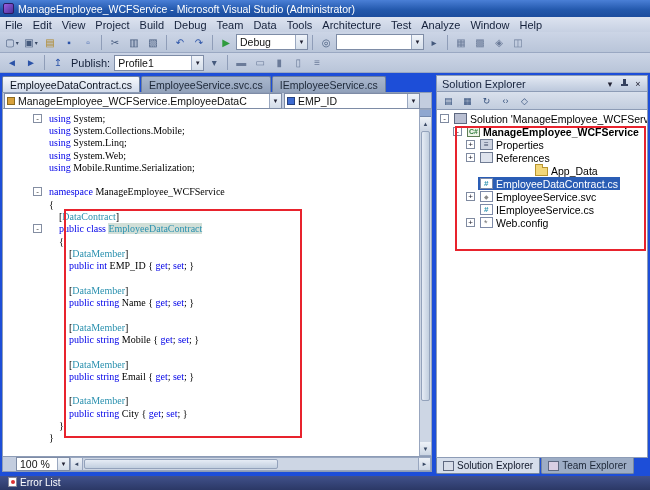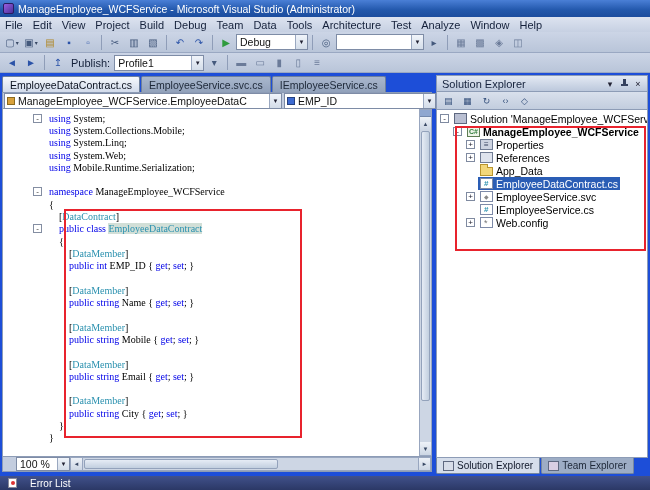--- a/index.html
+++ b/index.html
@@ -29,21 +29,21 @@
 
 
 .tabstrip{position:absolute;left:2px;top:75px;width:430px;height:17px;display:flex;align-items:flex-end;gap:1px}
 .dtab{height:16px;padding:0 7px;display:flex;align-items:center;font-size:10.5px;border:1px solid #6e809c;border-bottom:none;border-radius:2px 2px 0 0;white-space:nowrap}
 .dtab.active{background:linear-gradient(#f5f8fc,#d2dbeb);color:#0c1220}
 .dtab.inactive{background:linear-gradient(#a9b7cd,#92a2bb);color:#1d2838}
 
 
 .navbar{position:absolute;left:2px;top:92px;width:430px;height:17px;background:#c3cddf;border:1px solid #8d9cb6;display:flex;align-items:center;gap:2px;padding:0 1px}
 .nav-types{width:278px}
-.nav-members{width:152px}
+.nav-members{width:136px}
 .nav-ico{width:8px;height:8px;background:#d8a13c;border:1px solid #8a6a20;margin-left:2px;flex:none}
 .nav-ico.mem{background:#3c6ad1;border-color:#24407e}
 
 
 .code-wrap{position:absolute;left:2px;top:109px;width:417px;height:347px;background:#fff;border-left:1px solid #8d9cb6;overflow:hidden;padding-top:3px}
 .code-line{height:12.3px;display:flex;align-items:center}
 .margin-col{width:30px;flex:none}
 .fold-col{width:16px;flex:none;display:flex;align-items:center}
 .fold-box{width:9px;height:9px;border:1px solid #848ea2;background:#fff;font-size:8px;line-height:7px;text-align:center;color:#333}
 .code-text{white-space:pre;font-family:Liberation Serif, serif;font-size:10px}
@@ -105,21 +105,21 @@
 .btabs{position:absolute;left:436px;top:458px;width:212px;height:17px;display:flex;gap:1px;align-items:flex-start}
 .btab{height:16px;padding:0 6px;display:flex;align-items:center;gap:3px;font-size:10px;border:1px solid #76879f;border-top:none;border-radius:0 0 2px 2px;white-space:nowrap}
 .btab.active{background:#d6deeb;color:#10182a}
 .btab.inactive{background:#9dadc5;color:#1d2838}
 .bti{width:11px;height:10px;border:1px solid #5e6880;flex:none}
 .solution-explorer-tab-icon{background:#d7dde9}
 .team-explorer-tab-icon{background:#d9cfe4}
 
 
 .statusbar{position:absolute;left:0;top:476px;width:650px;height:14px;background:linear-gradient(#41518a,#2b3866);display:flex;align-items:center;color:#fff;padding-left:2px;gap:4px;font-size:10px}
-.errlist-tab{display:flex;align-items:center;gap:13px;padding:0 6px;height:12px}
+.errlist-tab{display:flex;gap:3px;padding:0 6px;height:12px}
 .errlist-icon{width:9px;height:10px;background:#fff;border:1px solid #889;position:relative;flex:none}
 .errlist-icon::after{content:"";position:absolute;left:2px;top:2px;width:4px;height:4px;background:#d33;border-radius:50%}
 
 
 .annot{position:absolute;border:2px solid #e8232d;pointer-events:none}
 .annot1{left:64px;top:209px;width:238px;height:229px}
 .annot2{left:455px;top:126px;width:191px;height:125px}
 </style>
 </head>
 <body>
@@ -475,21 +475,21 @@
             <span class="tlabel">Properties</span>
           </span>
         </div>
         <div class="trow" style="padding-left: 29px;">
           <span class="texp">+</span>
           <span class="sel-wrap">
             <span class="ti ti-references-icon"></span>
             <span class="tlabel">References</span>
           </span>
         </div>
-        <div class="trow" style="padding-left: 29px;">
+        <div class="trow" style="padding-left: 38px; margin-left: 46px;">
           <span class="texp hide"></span>
           <span class="sel-wrap">
             <span class="ti ti-folder-icon"></span>
             <span class="tlabel">App_Data</span>
           </span>
         </div>
         <div class="trow sel" style="padding-left: 29px;">
           <span class="texp hide"></span>
           <span class="sel-wrap">
             <span class="ti ti-csharp-file-icon"></span>

